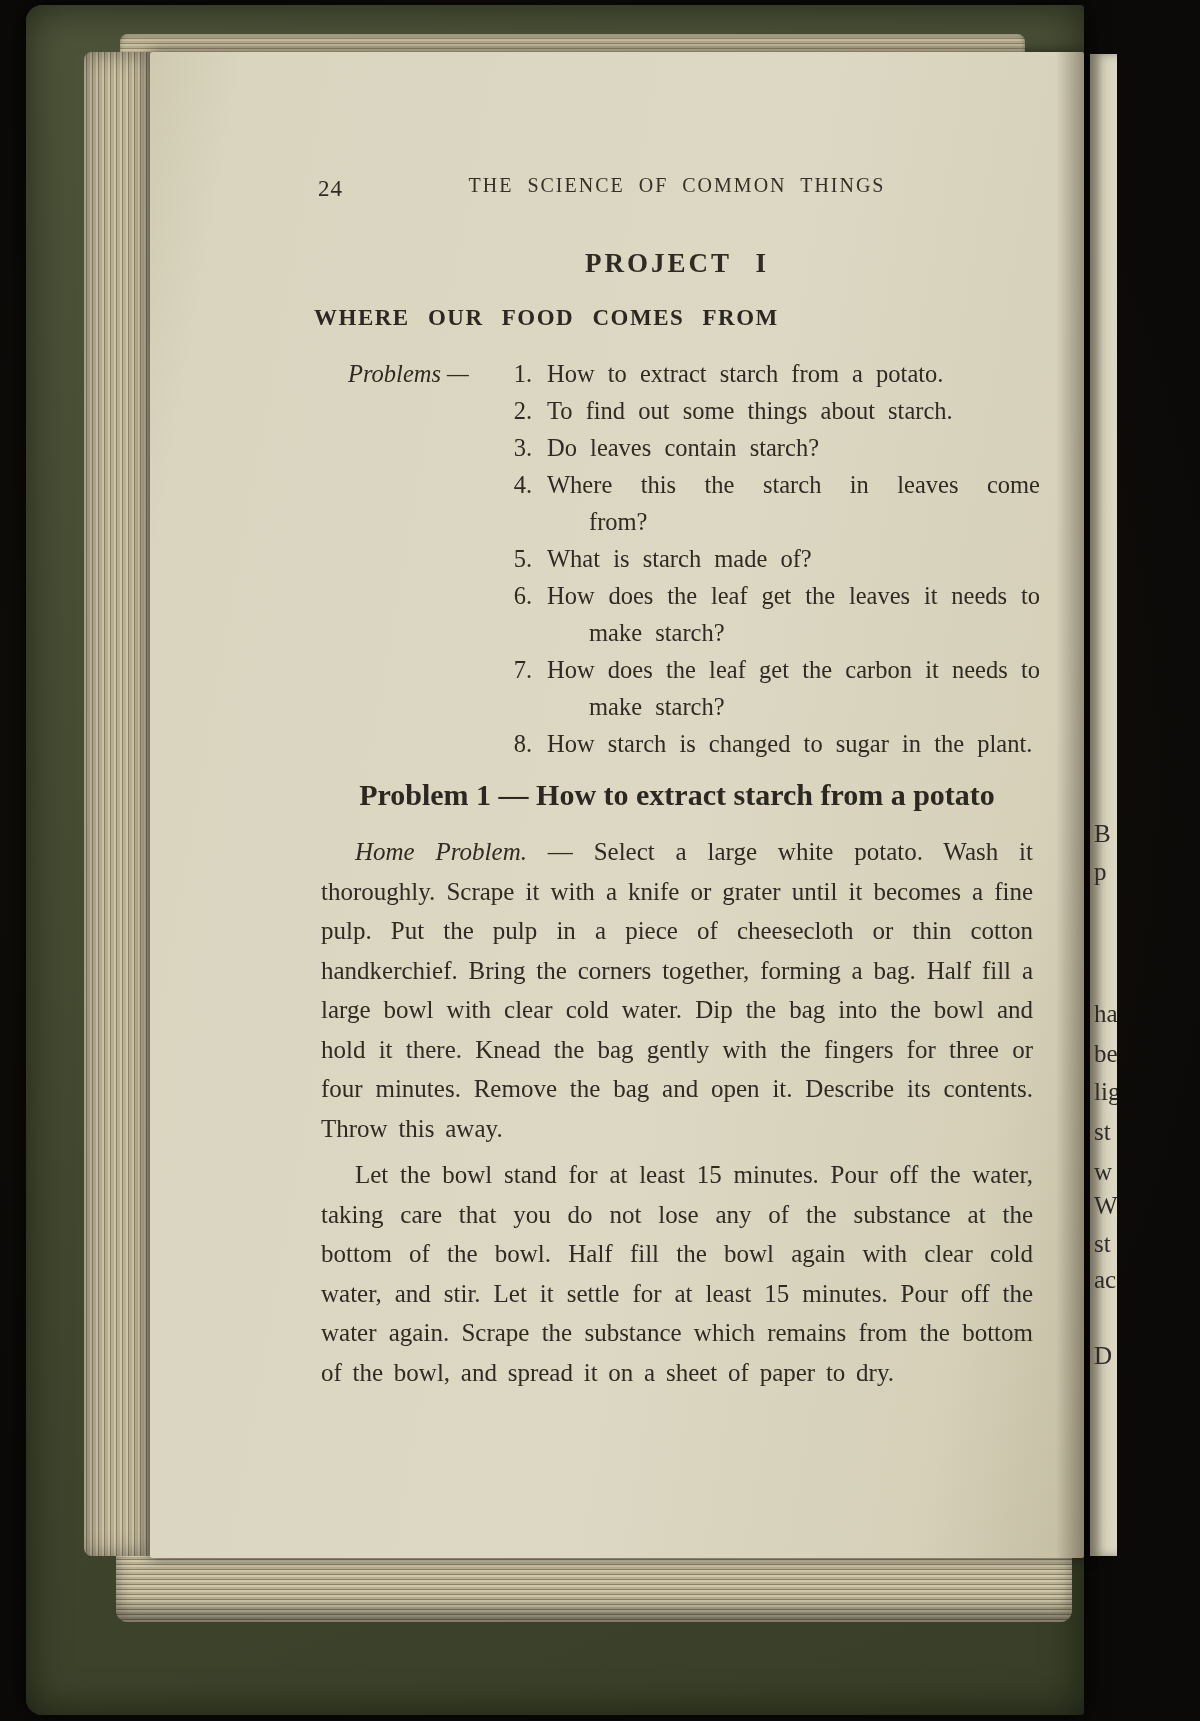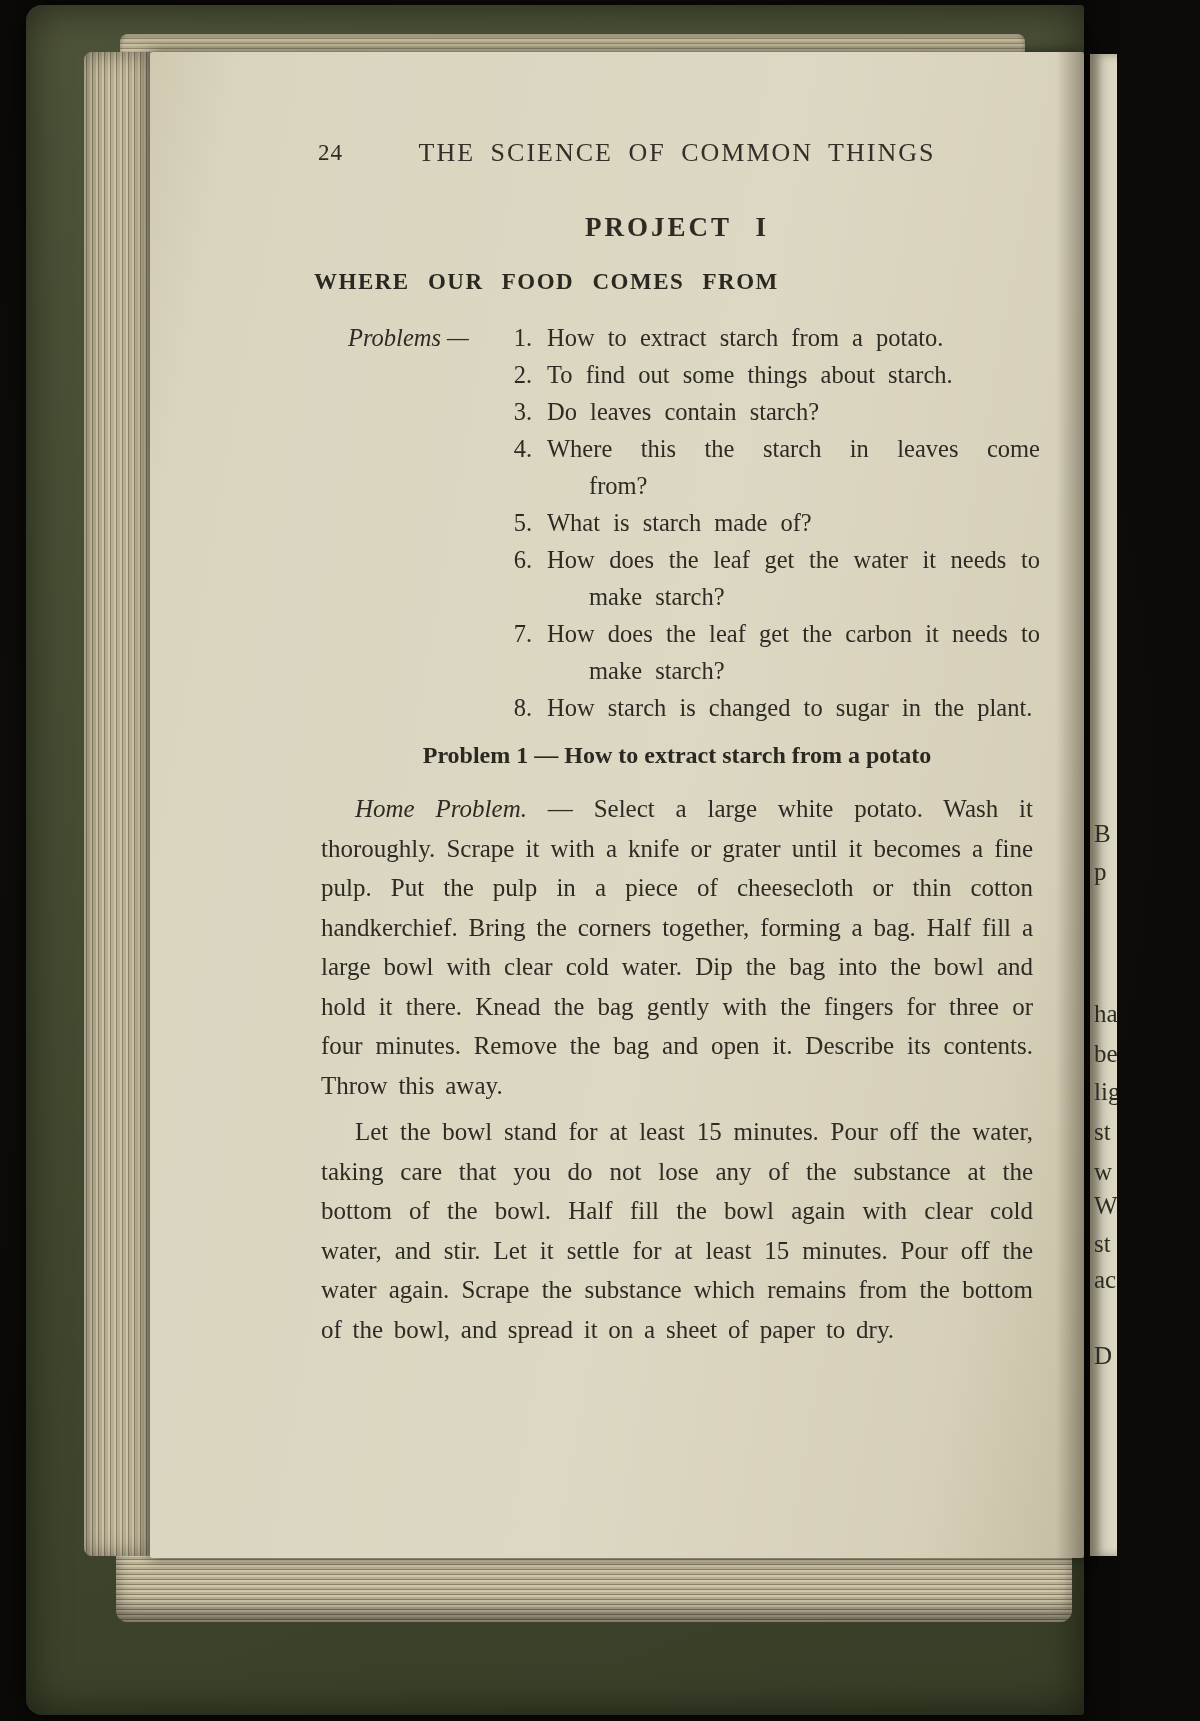--- a/index.html
+++ b/index.html
@@ -55,24 +55,24 @@
     overflow: hidden;
   }
   .fragment {
     position: absolute; left: 4px; font-size: 25px; color: #2e2b25; white-space: nowrap;
   }
   .page-content {
     position: absolute; left: 0; top: 0; width: 100%; height: 100%;
     padding: 86px 44px 0 164px; box-sizing: border-box;
     color: #2e2b25;
   }
-  .header-row { position: relative; height: 30px; margin-bottom: 44px; }
+  .header-row { position: relative; height: 30px; margin-bottom: 44px; margin-top: 36px; }
   .page-num { position: absolute; left: 4px; top: 2px; font-size: 23px; letter-spacing: 1px; }
   .running-header {
-    text-align: center; font-size: 26px; letter-spacing: 2px; word-spacing: 7px;
+    text-align: center; font-size: 20px; letter-spacing: 2px; word-spacing: 7px;
     color: #343029;
   }
   .project-title {
     text-align: center; font-size: 27px; letter-spacing: 3px; word-spacing: 14px;
     margin: 0 0 26px 0; font-weight: bold;
   }
   .project-subtitle {
     text-align: left; font-size: 23px; font-weight: bold;
     letter-spacing: 1.5px; word-spacing: 11px; margin: 0 0 24px 0;
     color: #2b2822;
@@ -80,21 +80,21 @@
   .problems-list { margin: 0 0 14px 0; }
   .problem-item { display: flex; font-size: 24.5px; line-height: 37px; }
   .label-col { width: 150px; padding-left: 34px; flex-shrink: 0; font-style: italic; }
   .num-col { width: 34px; text-align: right; flex-shrink: 0; }
   .text-col {
     flex: 1; margin-left: 15px; text-align: justify;
     padding-left: 42px; text-indent: -42px; word-spacing: 7px;
   }
   .spread .text-col { word-spacing: 15px; }
   .section-heading {
-    text-align: center; font-weight: bold; font-size: 24px;
+    text-align: center; font-weight: bold; font-size: 30px;
     margin: 16px 0 20px 0; color: #2b2822;
   }
   .para {
     font-size: 25px; line-height: 39.5px; text-align: justify;
     margin: 7px; text-indent: 34px; word-spacing: 4.5px;
   }
   .italic { font-style: italic; }
 </style>
 </head>
 <body>
@@ -139,21 +139,21 @@
           <span class="text-col">Where this the starch in leaves come from?</span>
         </div>
         <div class="problem-item">
           <span class="label-col"></span>
           <span class="num-col">5.</span>
           <span class="text-col">What is starch made of?</span>
         </div>
         <div class="problem-item">
           <span class="label-col"></span>
           <span class="num-col">6.</span>
-          <span class="text-col">How does the leaf get the water it needs to make starch?</span>
+          <span class="text-col">How does the leaf get the leaves it needs to make starch?</span>
         </div>
         <div class="problem-item">
           <span class="label-col"></span>
           <span class="num-col">7.</span>
           <span class="text-col">How does the leaf get the carbon it needs to make starch?</span>
         </div>
         <div class="problem-item">
           <span class="label-col"></span>
           <span class="num-col">8.</span>
           <span class="text-col">How starch is changed to sugar in the plant.</span>

